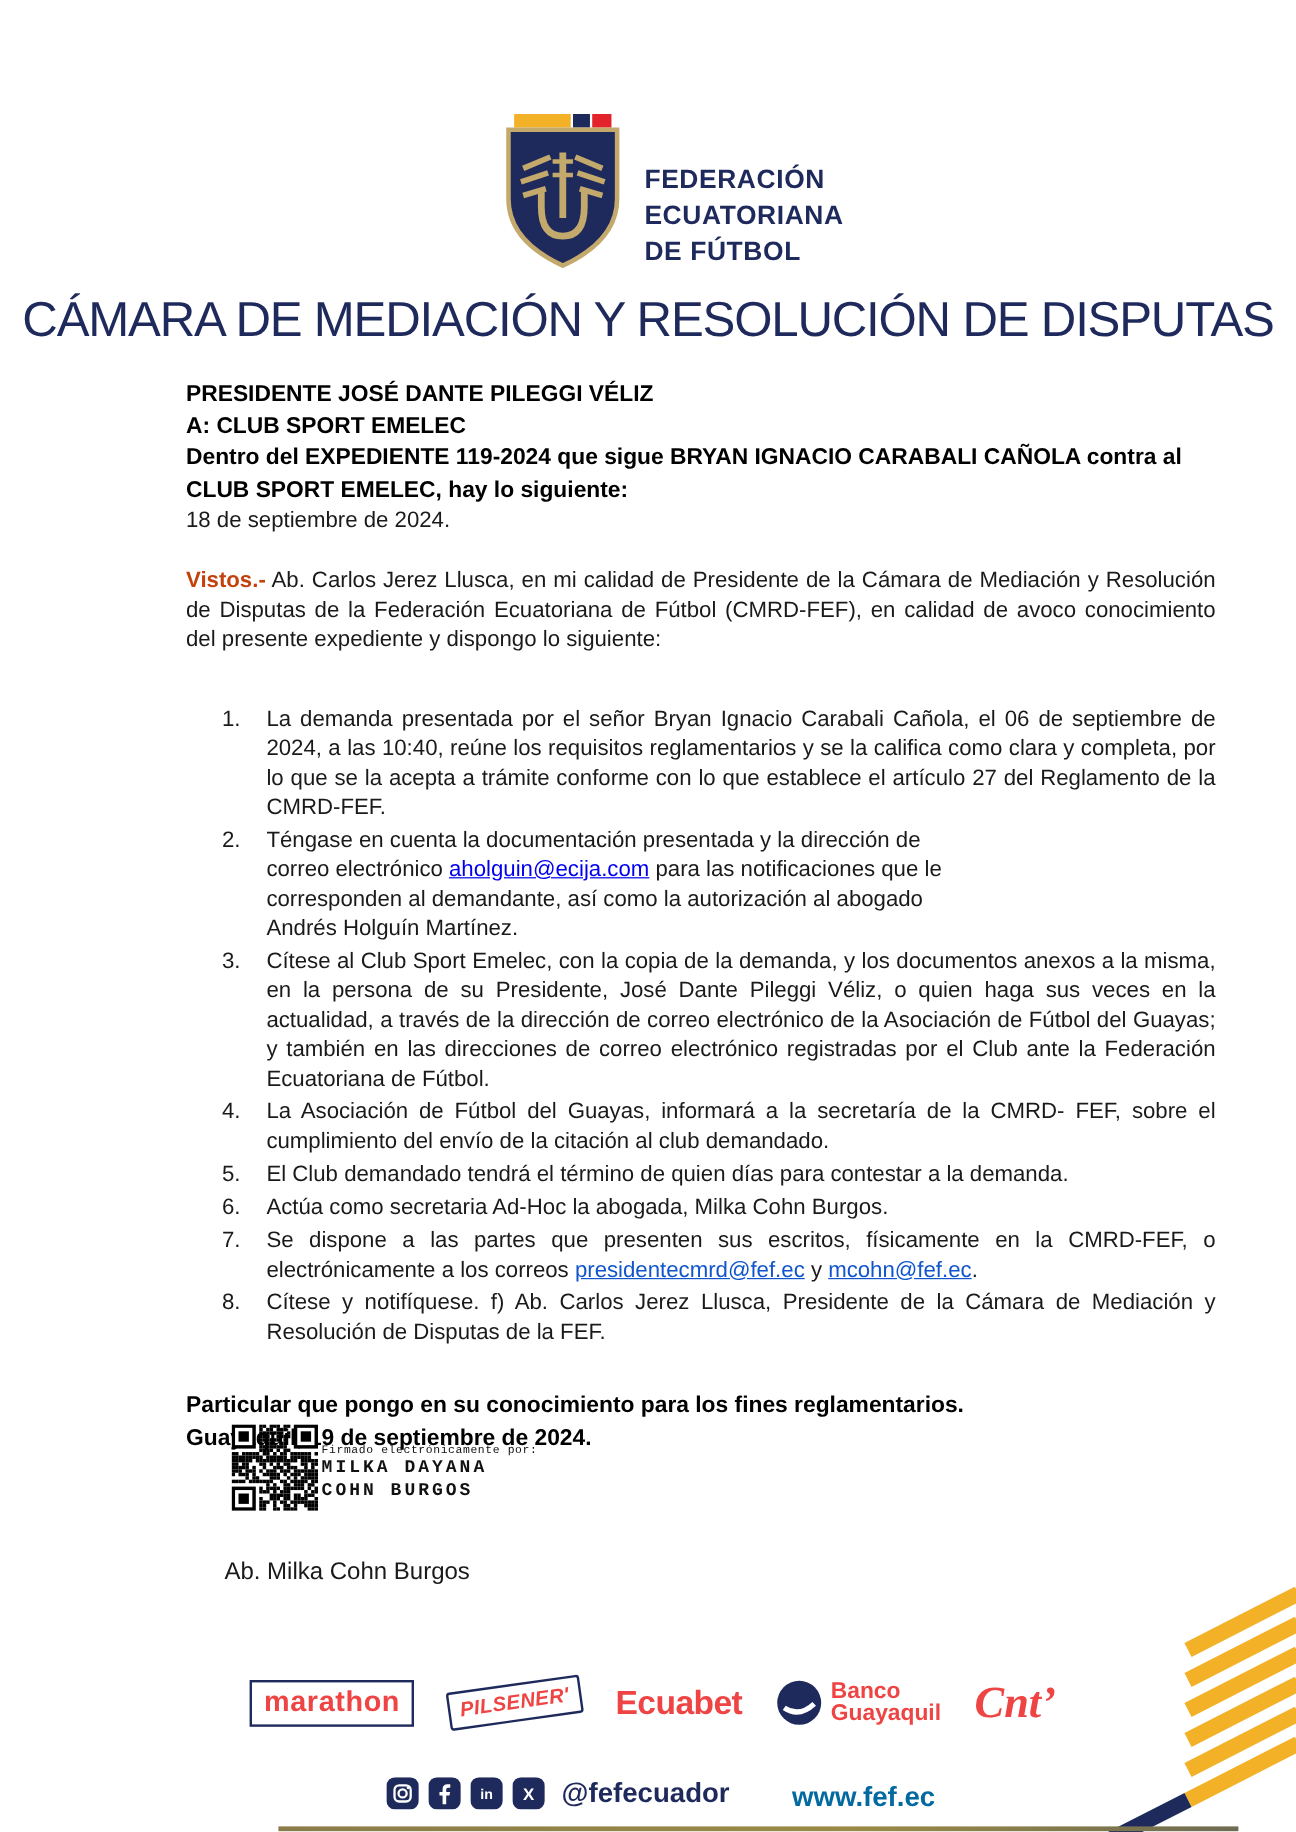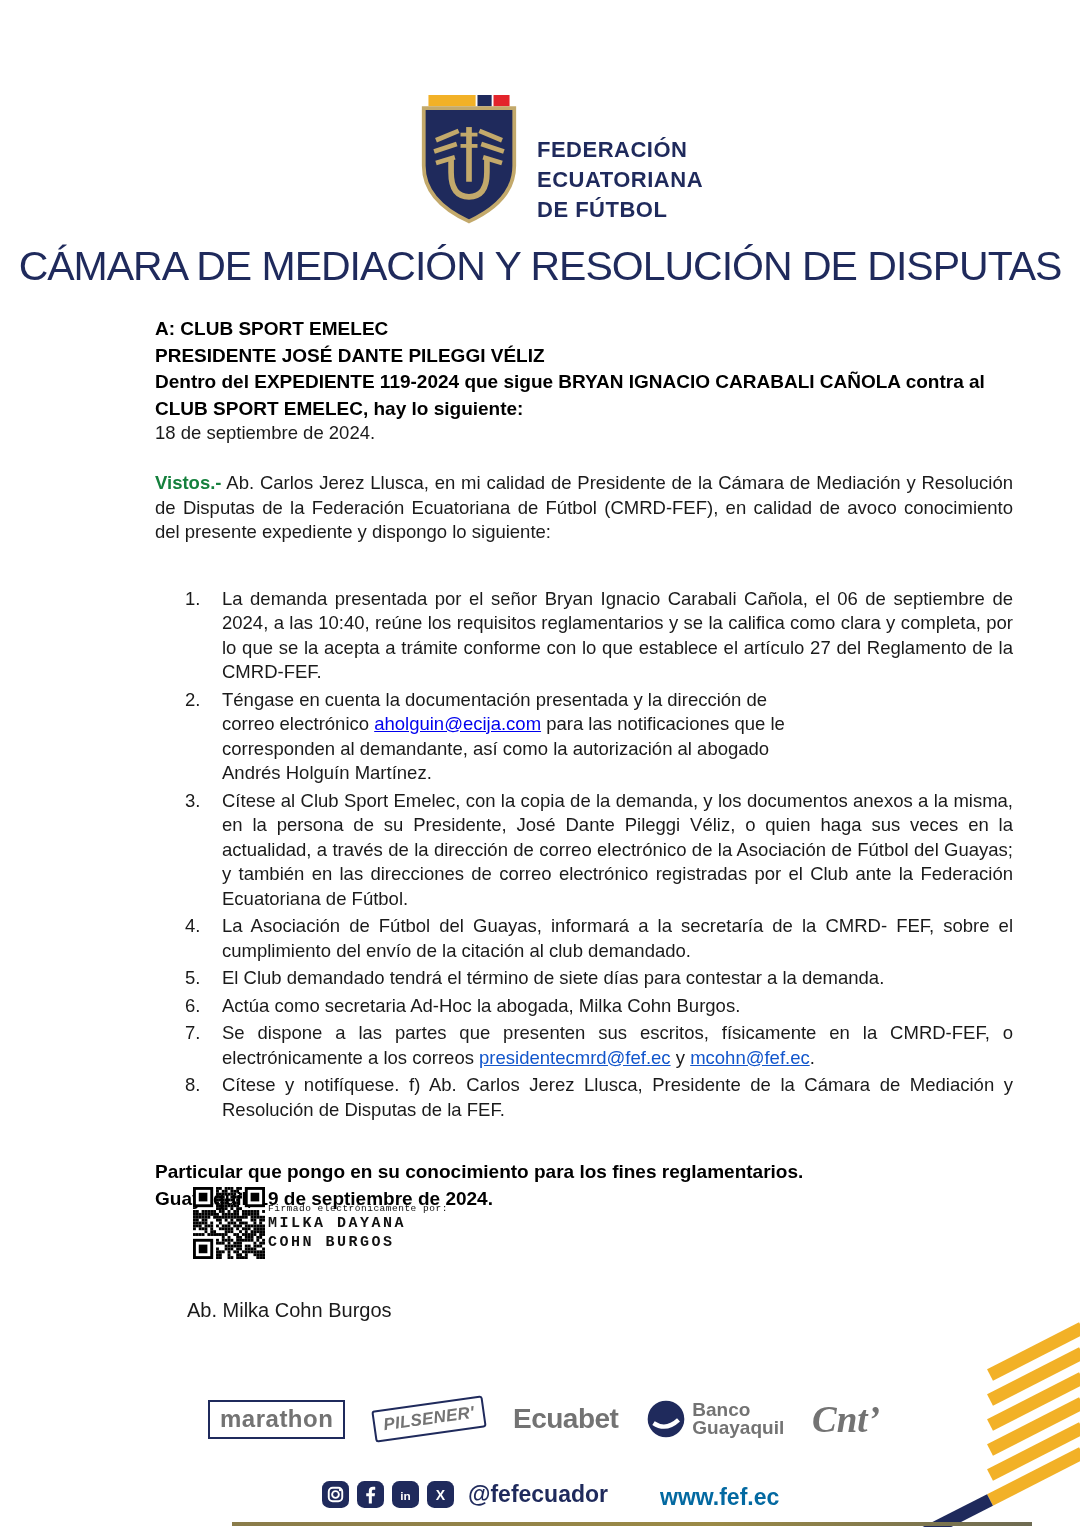--- a/index.html
+++ b/index.html
@@ -13,42 +13,42 @@
 
   
   .main-title{position:absolute;top:243px;left:0;width:100%;text-align:center;
               font-size:41px;font-weight:normal;color:#1f2a5c;letter-spacing:-1px;white-space:nowrap;}
 
   
   .doc{position:absolute;left:155px;top:316px;width:858px;}
   .addr{font-weight:bold;font-size:19px;line-height:26.5px;color:#000;}
   .date-line{font-size:18.5px;}
   .vistos{margin-top:27px;font-size:18.5px;line-height:24.5px;text-align:justify;}
-  .vistos b{color:#15803d;}
+  .vistos b{color:#c2410c;}
   .olist{margin-top:42px;}
   .oitem{display:flex;margin-bottom:3px;font-size:18.5px;line-height:24.5px;}
   .num{flex:none;margin-left:30px;width:37px;}
   .itext{flex:1;text-align:justify;}
   .itext.ragged{text-align:left;max-width:585px;}
   a.mail-dark{color:#0000ee;text-decoration:underline;cursor:pointer;}
   a.mail-light{color:#1155cc;text-decoration:underline;cursor:pointer;}
   .closing{margin-top:36px;font-weight:bold;font-size:19px;line-height:27px;color:#000;}
 
   
   .qr-block{position:absolute;left:193px;top:1187px;}
   .stamp-text{position:absolute;left:268px;top:1203px;font-family:"Liberation Mono",monospace;color:#111;}
   .stamp-label{font-size:9.5px;letter-spacing:.5px;}
   .stamp-name{font-size:15px;font-weight:bold;letter-spacing:2.5px;line-height:19px;}
 
   .sign-block{position:absolute;left:187px;top:1296px;font-size:20px;line-height:28px;}
   .sign-role{font-weight:bold;color:#000;}
 
   
   .sponsors{position:absolute;left:208px;top:1390px;width:672px;height:58px;
-            display:flex;align-items:center;justify-content:space-between;color:#737373;}
+            display:flex;align-items:center;justify-content:space-between;color:#ef4444;}
   .sp-marathon{border:2.5px solid #1f2a5c;padding:3px 10px 4px 10px;font-size:24px;font-weight:bold;
                letter-spacing:.5px;}
   .sp-pilsener{border:2.5px solid #1f2a5c;border-radius:3px;transform:rotate(-8deg);
                padding:4px 8px;font-size:17px;font-weight:bold;font-style:italic;letter-spacing:.3px;}
   .sp-ecuabet{font-size:28px;font-weight:700;letter-spacing:-.5px;}
   .sp-banco{display:flex;align-items:center;gap:6px;}
   .sp-banco-txt{font-size:19px;font-weight:bold;line-height:18px;}
   .sp-cnt{font-family:"Liberation Serif",serif;font-style:italic;font-weight:bold;font-size:37px;}
 
   
@@ -89,22 +89,22 @@
       <div>FEDERACIÓN</div>
       <div>ECUATORIANA</div>
       <div>DE FÚTBOL</div>
     </div>
   </div>
 
   <div class="main-title">CÁMARA DE MEDIACIÓN Y RESOLUCIÓN DE DISPUTAS</div>
 
   <div class="doc">
     <div class="addr">
+      <div>PRESIDENTE JOSÉ DANTE PILEGGI VÉLIZ</div>
       <div>A: CLUB SPORT EMELEC</div>
-      <div>PRESIDENTE JOSÉ DANTE PILEGGI VÉLIZ</div>
       <div>Dentro del EXPEDIENTE 119-2024 que sigue BRYAN IGNACIO CARABALI CAÑOLA contra al CLUB SPORT EMELEC, hay lo siguiente:</div>
     </div>
 
     <div class="date-line">18 de septiembre de 2024.</div>
 
     <div class="vistos">
       <b>Vistos.-</b><span> Ab. Carlos Jerez Llusca, en mi calidad de Presidente de la Cámara de Mediación y Resolución de Disputas de la Federación Ecuatoriana de Fútbol (CMRD-FEF), en calidad de avoco conocimiento del presente expediente y dispongo lo siguiente:</span>
     </div>
 
     <div class="olist">
@@ -124,21 +124,21 @@
         <span class="itext">Cítese al Club Sport Emelec, con la copia de la demanda, y los documentos anexos a la misma, en la persona de su Presidente, José Dante Pileggi Véliz, o quien haga sus veces en la actualidad, a través de la dirección de correo electrónico de la Asociación de Fútbol del Guayas; y también en las direcciones de correo electrónico registradas por el Club ante la Federación Ecuatoriana de Fútbol.</span>
       </div>
 
       <div class="oitem">
         <span class="num">4.</span>
         <span class="itext">La Asociación de Fútbol del Guayas, informará a la secretaría de la CMRD- FEF, sobre el cumplimiento del envío de la citación al club demandado.</span>
       </div>
 
       <div class="oitem">
         <span class="num">5.</span>
-        <span class="itext">El Club demandado tendrá el término de siete días para contestar a la demanda.</span>
+        <span class="itext">El Club demandado tendrá el término de quien días para contestar a la demanda.</span>
       </div>
 
       <div class="oitem">
         <span class="num">6.</span>
         <span class="itext">Actúa como secretaria Ad-Hoc la abogada, Milka Cohn Burgos.</span>
       </div>
 
       <div class="oitem">
         <span class="num">7.</span>
         <span class="itext"><span>Se dispone a las partes que presenten sus escritos, físicamente en la CMRD-FEF, o electrónicamente a los correos </span><a class="mail-light">presidentecmrd@fef.ec</a><span> y </span><a class="mail-light">mcohn@fef.ec</a><span>.</span></span>

